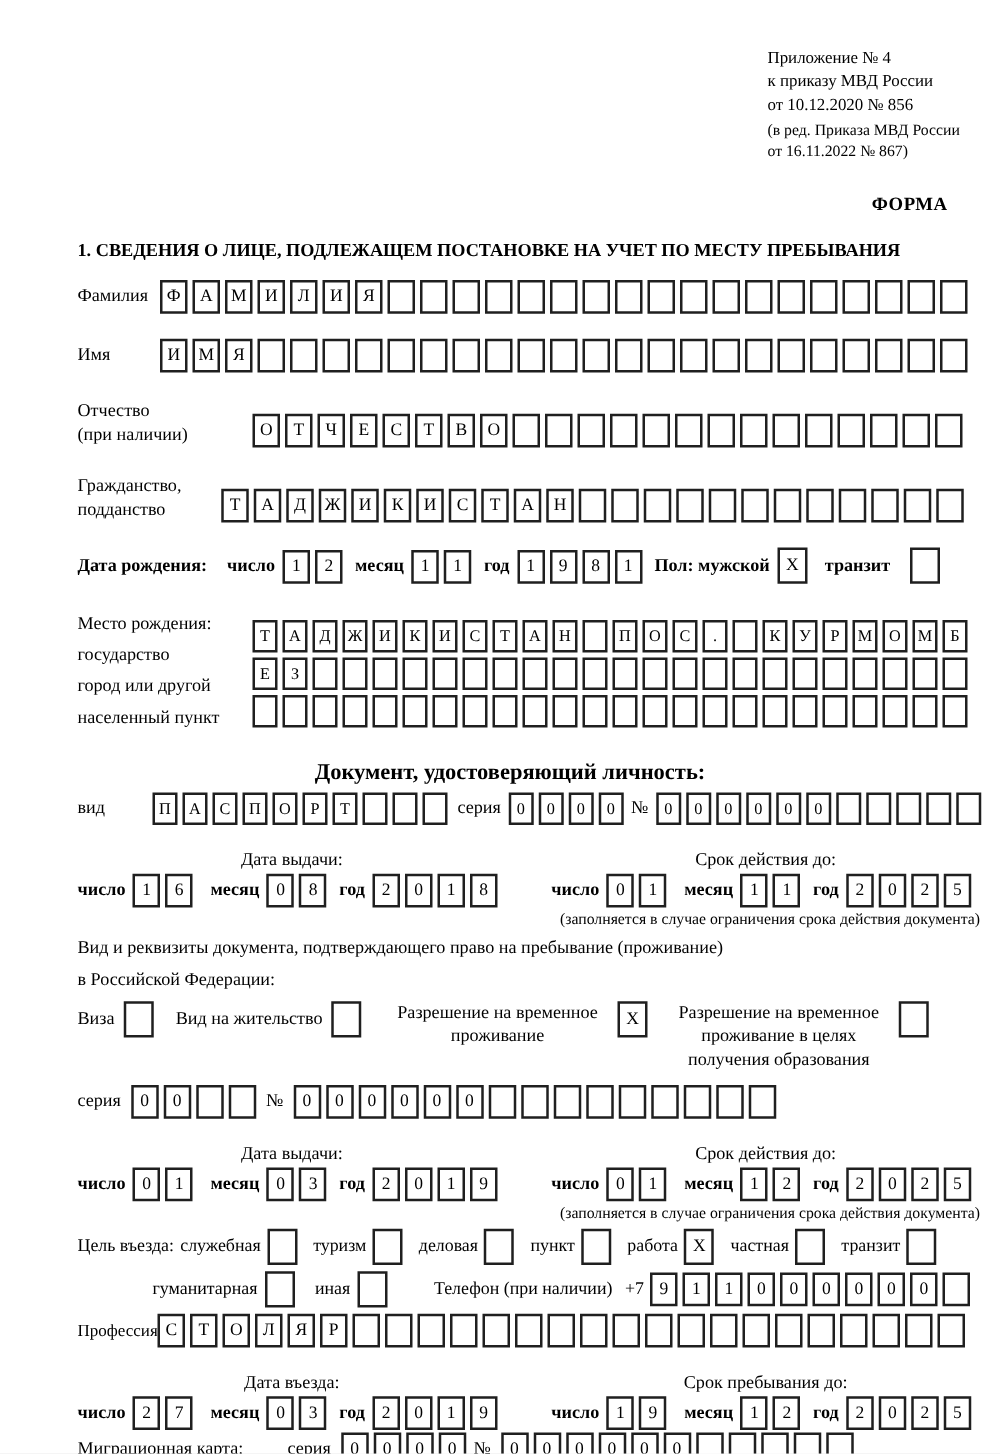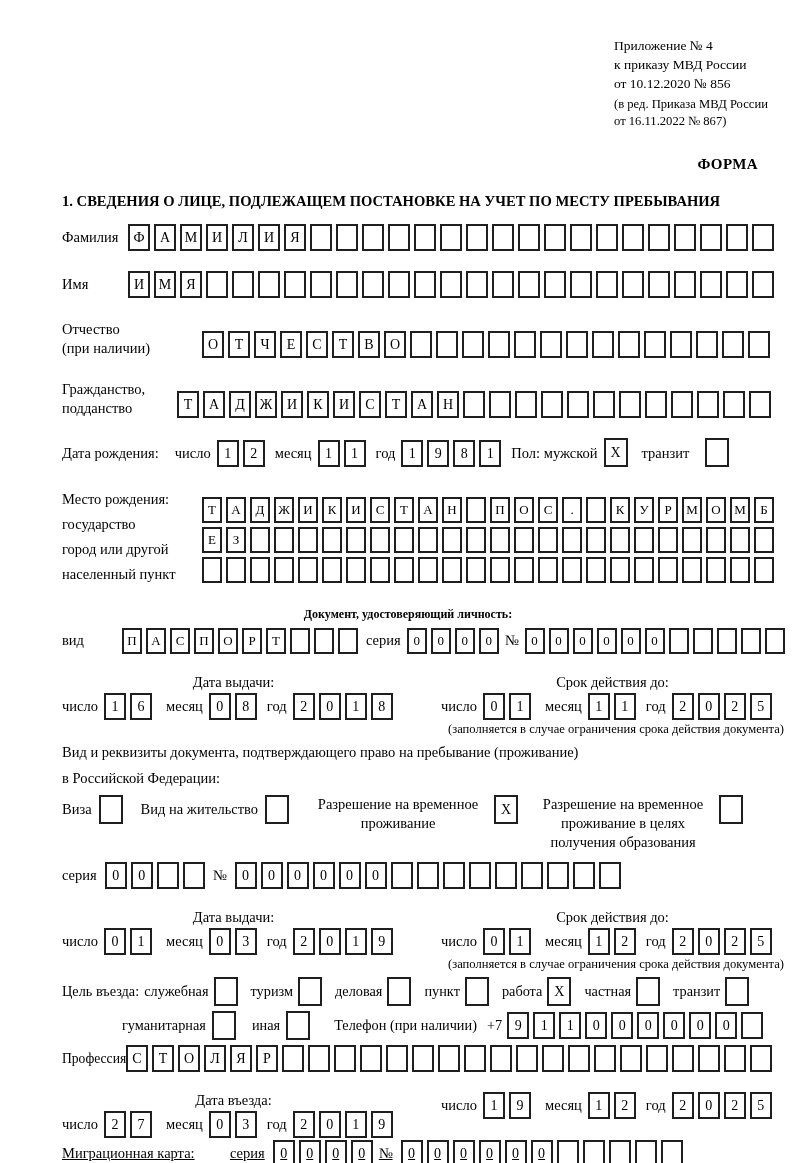--- a/index.html
+++ b/index.html
@@ -25,47 +25,47 @@
   .title-underline{display:inline-block;width:58px;border-bottom:2px solid #2a2a2a;height:14px;margin-left:14px;}
   .sec1{margin-top:20px;margin-bottom:14px;font-weight:bold;font-size:14.6px;}
   
   .row{display:flex;align-items:flex-end;margin-bottom:20px;}
   .flabel{font-size:14.5px;line-height:27px;flex:0 0 auto;}
   .w66{width:66px;}
   .lblcol{flex:0 0 auto;font-size:14.5px;line-height:19px;padding-top:2px;}
   .lblcol.w140{width:140px;}
   .lblcol.w115{width:115px;font-family:Liberation Serif, serif;}
   
-  .inlbl{font-size:14.5px;line-height:27px;margin-right:6px;flex:0 0 auto;}
+  .inlbl{font-size:14.5px;line-height:27px;margin-right:6px;flex:0 0 auto;font-weight:bold;}
   .gap10{margin-left:10px;}
   .gap6{margin-left:6px;}
   
   .bp-lbl{width:140px;flex:0 0 auto;font-size:14.5px;line-height:25px;}
   .bp-rows .crow{margin-bottom:4px;}
-  .doc-head{text-align:center;font-weight:bold;font-size:12px;margin:2px 30px 5px 0;}
+  .doc-head{text-align:center;font-weight:bold;font-size:18px;margin:2px 30px 5px 0;}
   
   .dblock{display:flex;margin-bottom:2px;}
   .dcol{width:345px;}
   .dcol.right{margin-left:36px;}
   .dtitle{text-align:center;font-size:14.5px;margin-bottom:2px;}
   .drow{display:flex;align-items:center;}
   .dnote{text-align:right;font-size:12.6px;margin:1px 0 5px;}
   .intro{font-size:14.5px;line-height:20px;margin-bottom:7px;}
   
   .visa-row{display:flex;align-items:flex-start;margin:2px 0 10px;}
   .ck-lbl{font-size:14.5px;line-height:29px;margin-right:7px;flex:0 0 auto;}
   .ck-multi{font-size:14.5px;line-height:19px;text-align:center;margin-right:7px;flex:0 0 auto;}
   
   .purpose-row{display:flex;align-items:center;margin-bottom:5px;font-size:14.3px;}
   .purpose-row .opt-lbl{margin-right:5px;flex:0 0 auto;}
   .purpose-row .cells{margin-right:9px;}
   .purpose2-row{display:flex;align-items:center;margin-bottom:5px;font-size:14.3px;padding-left:60px;}
   .purpose2-row .opt-lbl{margin-right:6px;flex:0 0 auto;}
   .purpose2-row .cells{margin-right:12px;}
-  .phone-lbl{margin-left:8px;margin-right:10px;flex:0 0 auto;}
+  .phone-lbl{margin-left:21px;margin-right:10px;flex:0 0 auto;}
   .phone-prefix{margin-right:5px;flex:0 0 auto;}
   
   .mig-row{display:flex;align-items:center;margin:2px 0 6px;font-size:14.5px;text-decoration:underline;}
   
   .guard{display:flex;align-items:flex-start;}
   .guard-lbl{width:112px;flex:0 0 auto;font-size:14.5px;line-height:21.5px;padding-top:2px;}
   .guard-rows .crow{margin-bottom:5px;}
   .wordlbl{font-size:14.5px;line-height:27px;flex:0 0 auto;}
 </style>
 </head>
@@ -630,20 +630,21 @@
         <span class="inlbl gap6">год</span>
         <span class="cells">
             <span class="cell">2</span>
             <span class="cell">0</span>
             <span class="cell">1</span>
             <span class="cell">9</span>
           </span>
       </div>
     </div>
     <div class="dcol right">
+      <div class="dtitle">Срок пребывания до:</div>
       <div class="drow">
         <span class="inlbl">число</span>
         <span class="cells">
             <span class="cell">1</span>
             <span class="cell">9</span>
           </span>
         <span class="inlbl gap10">месяц</span>
         <span class="cells">
             <span class="cell">1</span>
             <span class="cell">2</span>

